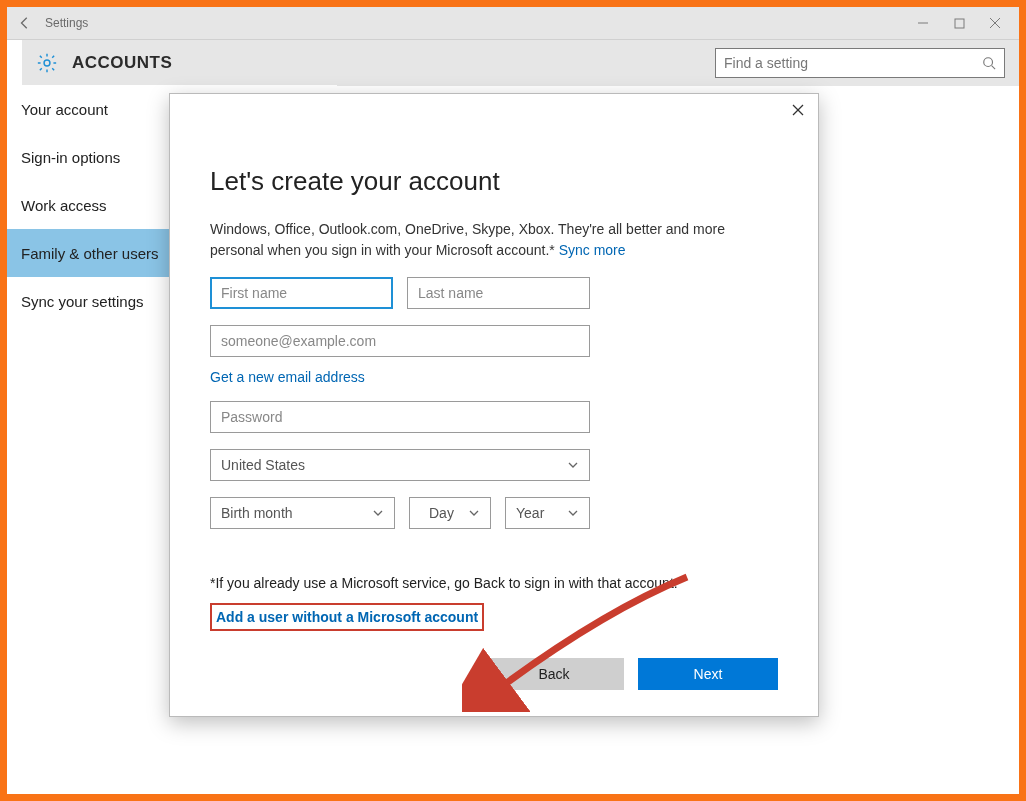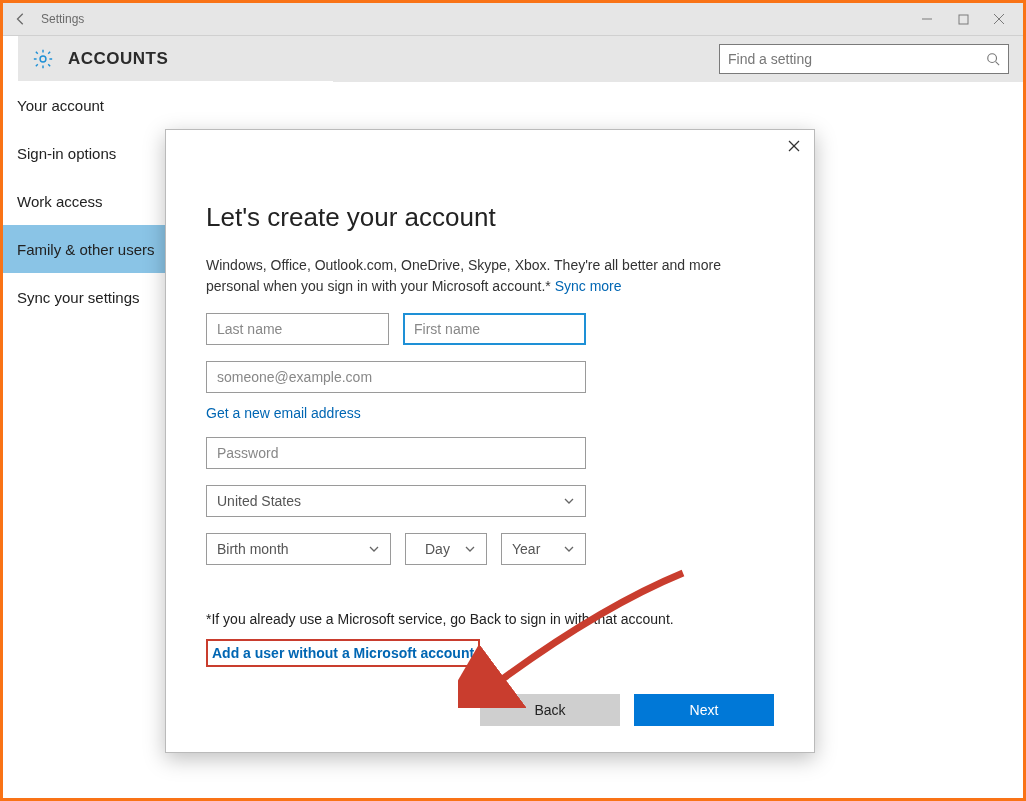--- a/index.html
+++ b/index.html
@@ -1,32 +1,32 @@
 <!DOCTYPE html>
 <html><head>
 <meta charset="utf-8">
 <style>
 html,body{margin:0;padding:0;font-family:"Segoe UI",Arial,sans-serif;font-size:14px;color:#1a1a1a;background:#fff;}
-.win{width:1026px;height:801px;box-sizing:border-box;border:3px solid #f97316;position:relative;overflow:hidden;background:#fff;}
+.win{width:1026px;height:801px;box-sizing:border-box;border:7px solid #f97316;position:relative;overflow:hidden;background:#fff;}
 .titlebar{height:32px;background:#e6e6e6;border-bottom:1px solid #d0d0d0;display:flex;align-items:center;padding:0 6px;color:#6a6a6a;font-size:12px;}
 .titlebar .back{width:24px;height:24px;display:flex;align-items:center;justify-content:center;margin-right:8px;}
 .titlebar .title{flex:0 0 auto;}
 .titlebar .spacer{flex:1;}
 .winbtn{width:36px;height:24px;display:flex;align-items:center;justify-content:center;color:#7a7a7a;}
 .header{height:46px;background:#e6e6e6;display:flex;align-items:center;padding:0 14px;margin-left:15px;}
 .gear{width:22px;height:22px;margin-right:14px;color:#1e90d6;}
 .headtitle{font-size:17px;font-weight:600;letter-spacing:.5px;color:#2b2b2b;}
 .header .spacer{flex:1;}
 .searchbox{width:290px;height:30px;border:1px solid #7a7a7a;background:#fff;display:flex;align-items:center;padding:0 8px;box-sizing:border-box;color:#777;font-size:14px;}
 .searchbox span{flex:1;}
 .body{position:absolute;top:78px;left:0;right:0;bottom:0;display:flex;}
 .side{width:330px;background:#fff;}
 .side .item{height:48px;display:flex;align-items:center;padding:0 14px;font-size:15px;color:#222;}
 .side .item.active{background:#8ac4e6;}
-.modal{position:absolute;top:86px;left:162px;width:650px;height:624px;background:#fff;border:1px solid #bababa;box-shadow:0 6px 20px rgba(0,0,0,.25);box-sizing:border-box;padding:24px 40px 26px 40px;margin-top:40px;}
+.modal{position:absolute;top:86px;left:162px;width:650px;height:624px;background:#fff;border:1px solid #bababa;box-shadow:0 6px 20px rgba(0,0,0,.25);box-sizing:border-box;padding:24px 40px 26px 40px;}
 .modal .close{position:absolute;top:6px;right:10px;width:20px;height:20px;display:flex;align-items:center;justify-content:center;color:#333;font-size:14px;}
 .modal h1{font-weight:400;font-size:26px;margin:48px 0 22px 0;color:#222;}
 .modal .intro{font-size:14px;line-height:1.5;color:#333;}
 a.link{color:#0066b3;text-decoration:none;}
 .row{margin-top:16px;display:flex;gap:14px;}
 .txt{height:32px;border:1px solid #9a9a9a;background:#fff;box-sizing:border-box;padding:0 10px;font-size:14px;color:#888;display:flex;align-items:center;}
 .txt.focus{border:2px solid #1e90d6;padding:0 9px;}
 .sel{height:32px;border:1px solid #9a9a9a;background:#fff;box-sizing:border-box;padding:0 10px;font-size:14px;color:#555;display:flex;align-items:center;justify-content:space-between;}
 .chev{width:12px;height:12px;}
 .note{margin-top:46px;font-size:14px;color:#222;}
@@ -114,25 +114,25 @@
         </svg>
     </div>
 
     <h1>Let's create your account</h1>
 
     <div class="intro">
       <span>Windows, Office, Outlook.com, OneDrive, Skype, Xbox. They're all better and more personal when you sign in with your Microsoft account.* </span><a href="#" class="link">Sync more</a>
     </div>
 
     <div class="row">
+      <div class="txt focus" style="width:183px;">
+          <span>First name</span>
+        </div>
       <div class="txt" style="width:183px;">
           <span>Last name</span>
-        </div>
-      <div class="txt focus" style="width:183px;">
-          <span>First name</span>
         </div>
     </div>
 
     <div class="row">
       <div class="txt" style="width:380px;">
           <span>someone@example.com</span>
         </div>
     </div>
 
     <div style="margin-top:12px;">

